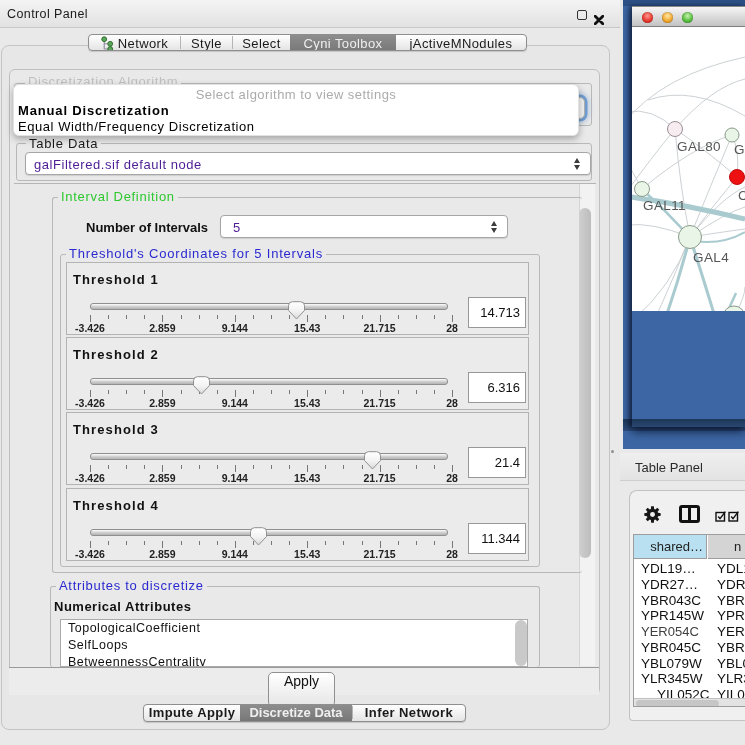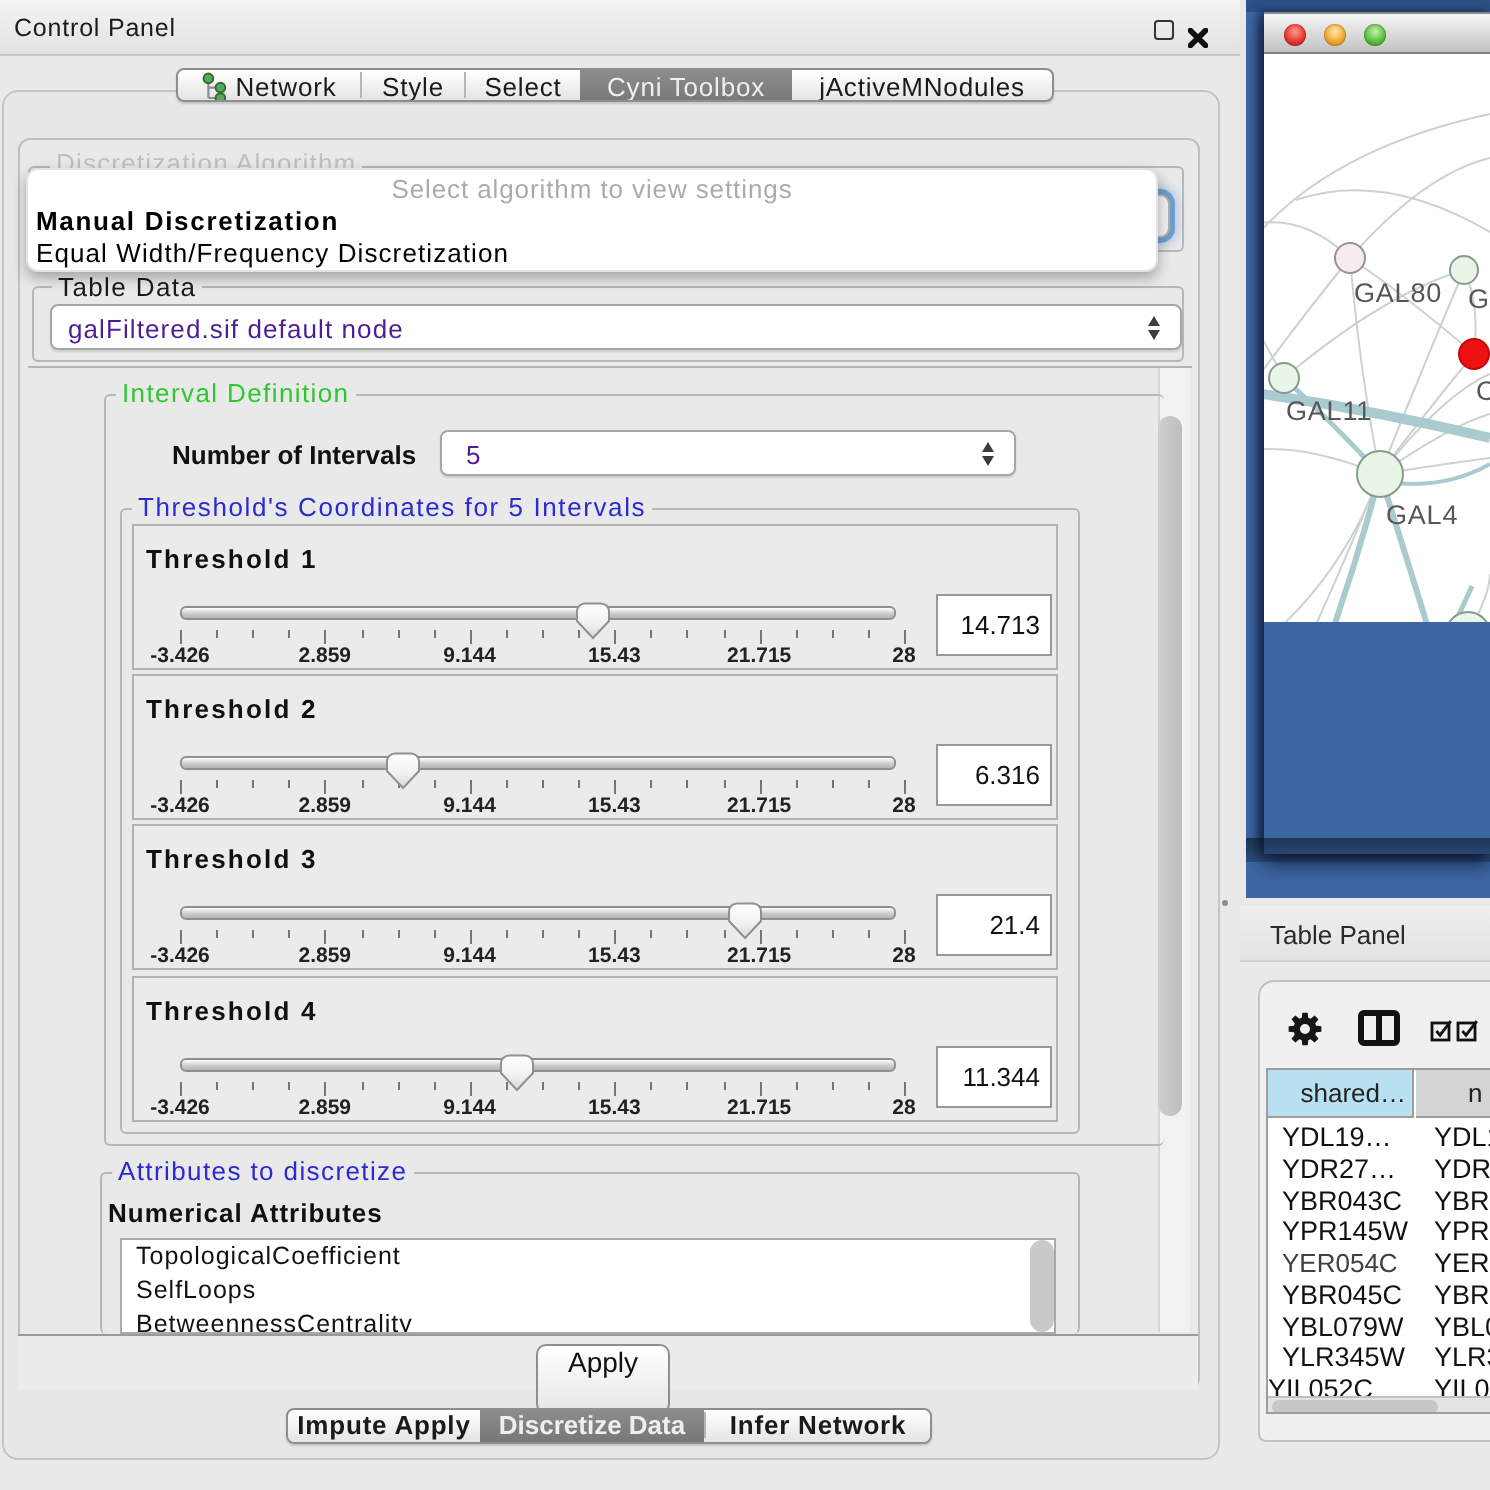--- a/index.html
+++ b/index.html
@@ -368,19 +368,19 @@
   <div class="a" style="left:7px;top:73.2px;font-size:13.5px;color:#111;white-space:nowrap">YPR145W</div>
   <div class="a" style="left:83px;top:73.2px;font-size:13.5px;color:#111;white-space:nowrap">YPR1</div>
   <div class="a" style="left:7px;top:89.0px;font-size:13px;color:#404040;white-space:nowrap">YER054C</div>
   <div class="a" style="left:83px;top:89.0px;font-size:13.5px;color:#111;white-space:nowrap">YER0</div>
   <div class="a" style="left:7px;top:104.8px;font-size:13.5px;color:#111;white-space:nowrap">YBR045C</div>
   <div class="a" style="left:83px;top:104.8px;font-size:13.5px;color:#111;white-space:nowrap">YBR0</div>
   <div class="a" style="left:7px;top:120.5px;font-size:13.5px;color:#111;white-space:nowrap">YBL079W</div>
   <div class="a" style="left:83px;top:120.5px;font-size:13.5px;color:#111;white-space:nowrap">YBL0</div>
   <div class="a" style="left:7px;top:136.2px;font-size:13.5px;color:#111;white-space:nowrap">YLR345W</div>
   <div class="a" style="left:83px;top:136.2px;font-size:13.5px;color:#111;white-space:nowrap">YLR3</div>
-  <div class="a" style="left:0;top:152.0px;font-size:13.5px;color:#111;white-space:nowrap">YIL052C</div>
+  <div class="a" style="left:23px;top:152.0px;font-size:13.5px;color:#111;white-space:nowrap">YIL052C</div>
   <div class="a" style="left:83px;top:152.0px;font-size:13.5px;color:#111;white-space:nowrap">YIL0</div>
   <div class="a" style="left:0;top:163px;width:112px;height:10px;background:#e3e3e3;border-top:1px solid #c0c0c0"></div>
   <div class="a" style="left:2px;top:164.5px;width:83px;height:7px;background:#c6c6c6;border-radius:4px"></div>
 </div>
 
 <div class="a" style="left:611px;top:450px;width:3px;height:3px;border-radius:50%;background:#8f8f8f"></div>
 
 </body></html>

